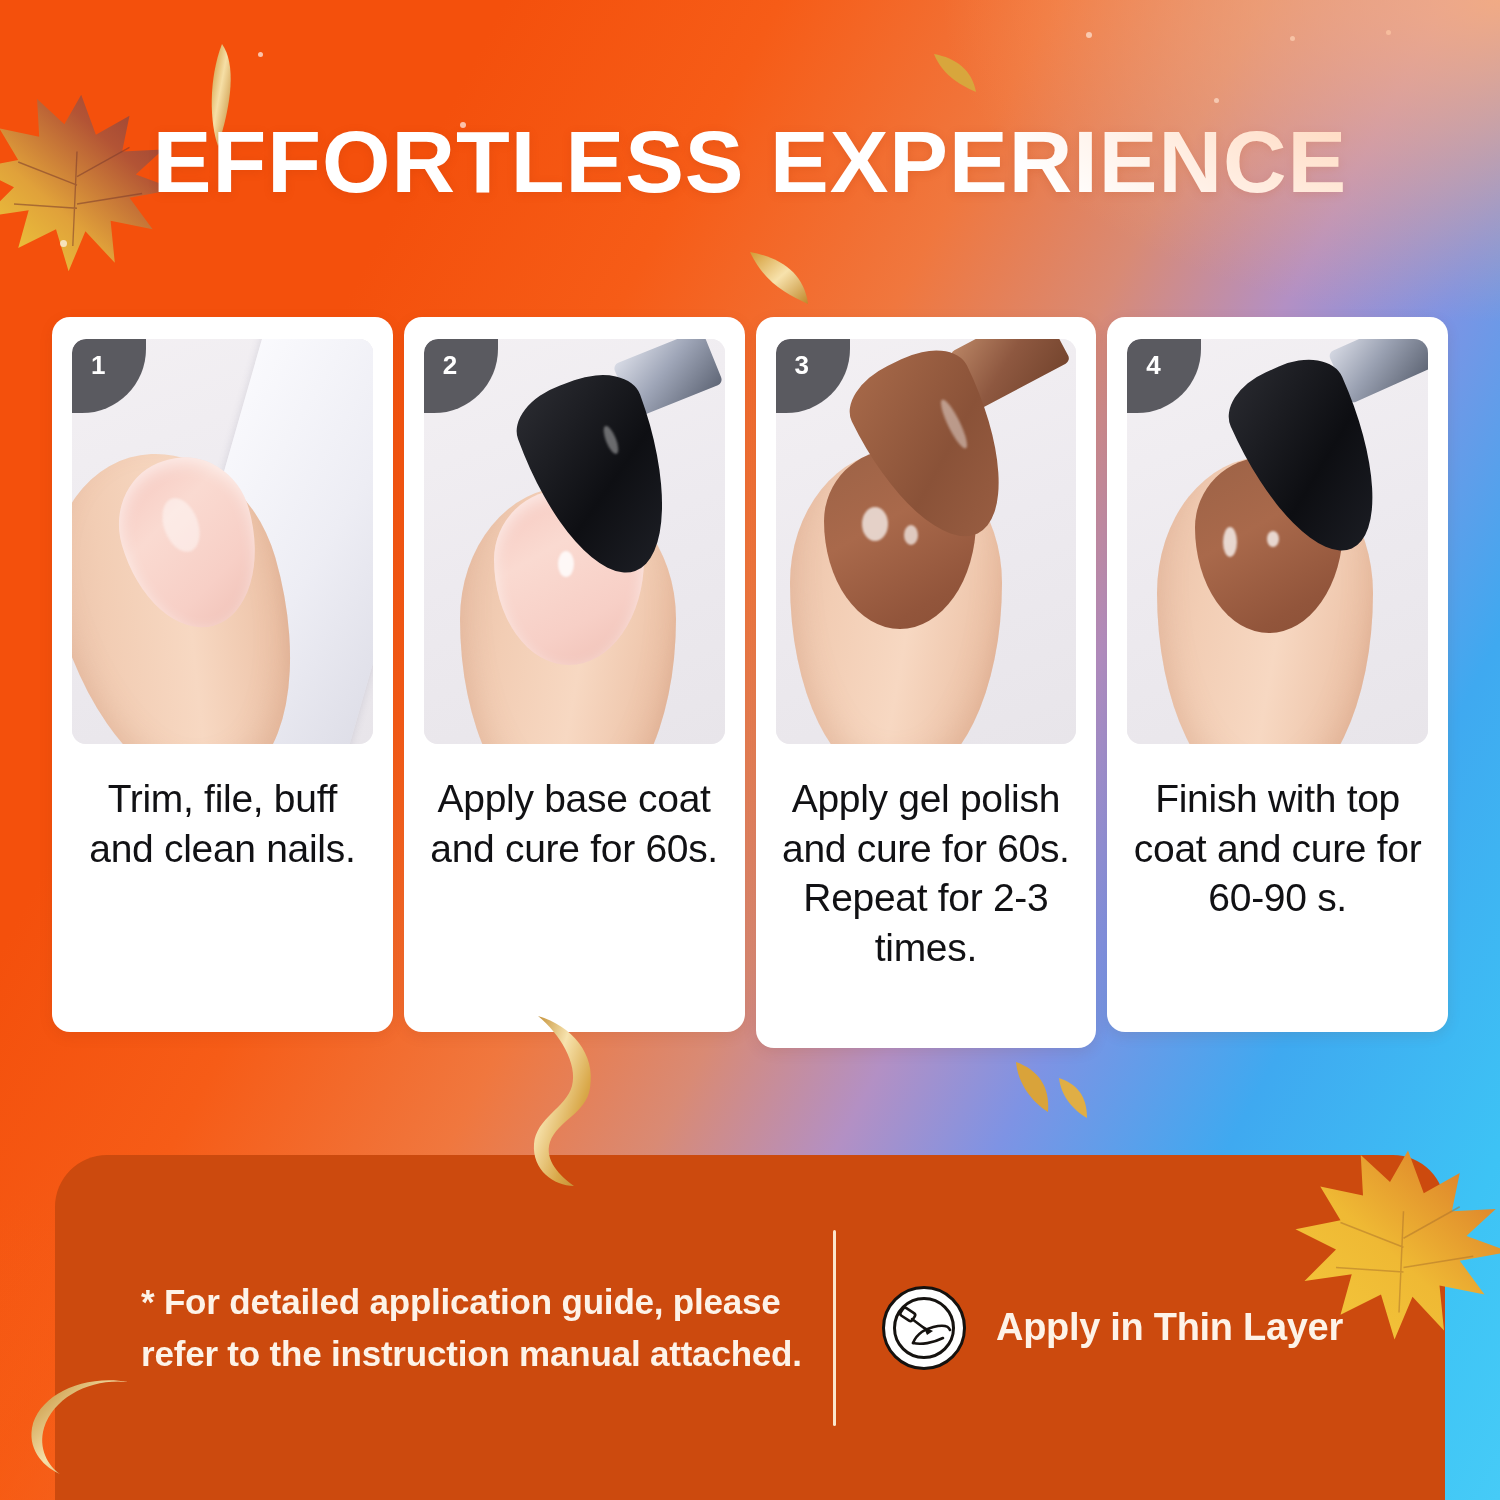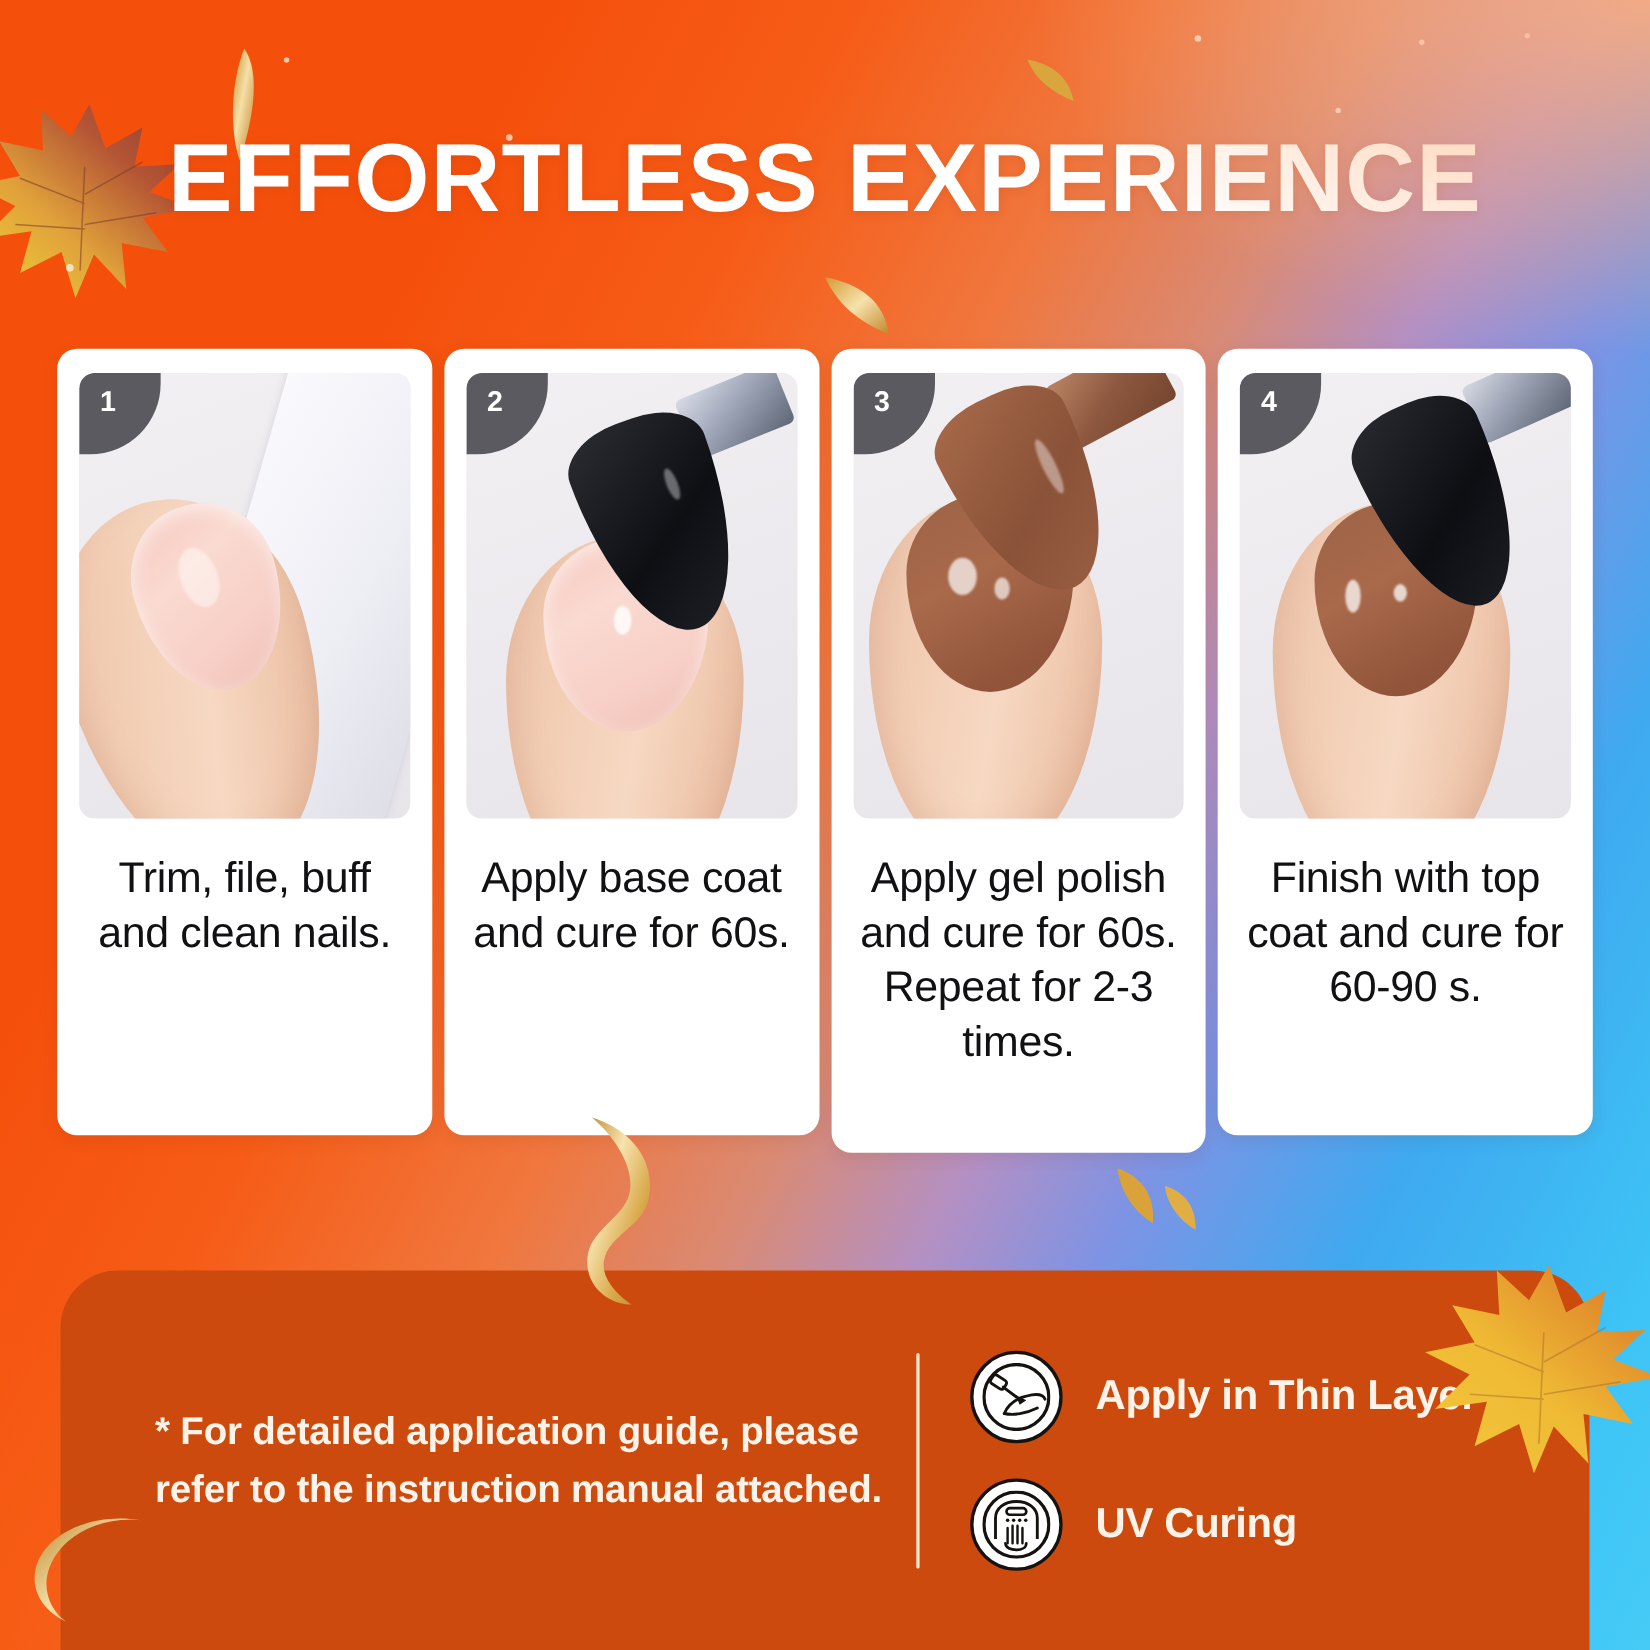--- a/index.html
+++ b/index.html
@@ -399,37 +399,17 @@
 
             <path d="M30 29 L40 34 L34 38 Z" fill="#15120F"></path>
 
             <path d="M20 46 C24 36 33 31 45 29 C52 28 56 30 57 33" fill="none" stroke="#15120F" stroke-width="2.6" stroke-linecap="round"></path>
             <path d="M20 46 C28 48 40 46 50 41" fill="none" stroke="#15120F" stroke-width="2.6" stroke-linecap="round"></path>
           </svg>
         </span>
         <span class="feature-label">Apply in Thin Layer</span>
       </div>
 
-      <div class="feature">
-        <span class="feature-icon">
-          <svg width="62" height="62" viewBox="0 0 62 62">
-            <circle cx="31" cy="31" r="29.5" fill="#fff" stroke="#15120F" stroke-width="3"></circle>
-
-            <path d="M12 44 L12 25 C12 16 20 10 31 10 C42 10 50 16 50 25 L50 44" fill="none" stroke="#15120F" stroke-width="2.6" stroke-linejoin="round"></path>
-
-            <rect x="22" y="16" width="18" height="6" rx="3" fill="none" stroke="#15120F" stroke-width="2.4"></rect>
-
-            <circle cx="23" cy="27" r="1.6" fill="#15120F"></circle>
-            <circle cx="28.5" cy="27" r="1.6" fill="#15120F"></circle>
-            <circle cx="34" cy="27" r="1.6" fill="#15120F"></circle>
-            <circle cx="39.5" cy="27" r="1.6" fill="#15120F"></circle>
-
-            <path d="M23 34 L23 48 M27.5 32 L27.5 48 M32 32 L32 48 M36.5 34 L36.5 48" fill="none" stroke="#15120F" stroke-width="2.2" stroke-linecap="round"></path>
-            <path d="M21 48 C21 52 26 54 31 54 C36 54 40 52 40 48" fill="none" stroke="#15120F" stroke-width="2.4" stroke-linecap="round"></path>
-          </svg>
-        </span>
-        <span class="feature-label">UV Curing</span>
-      </div>
 
     </div>
   </div>
 
 </div>
 
 </body></html>

